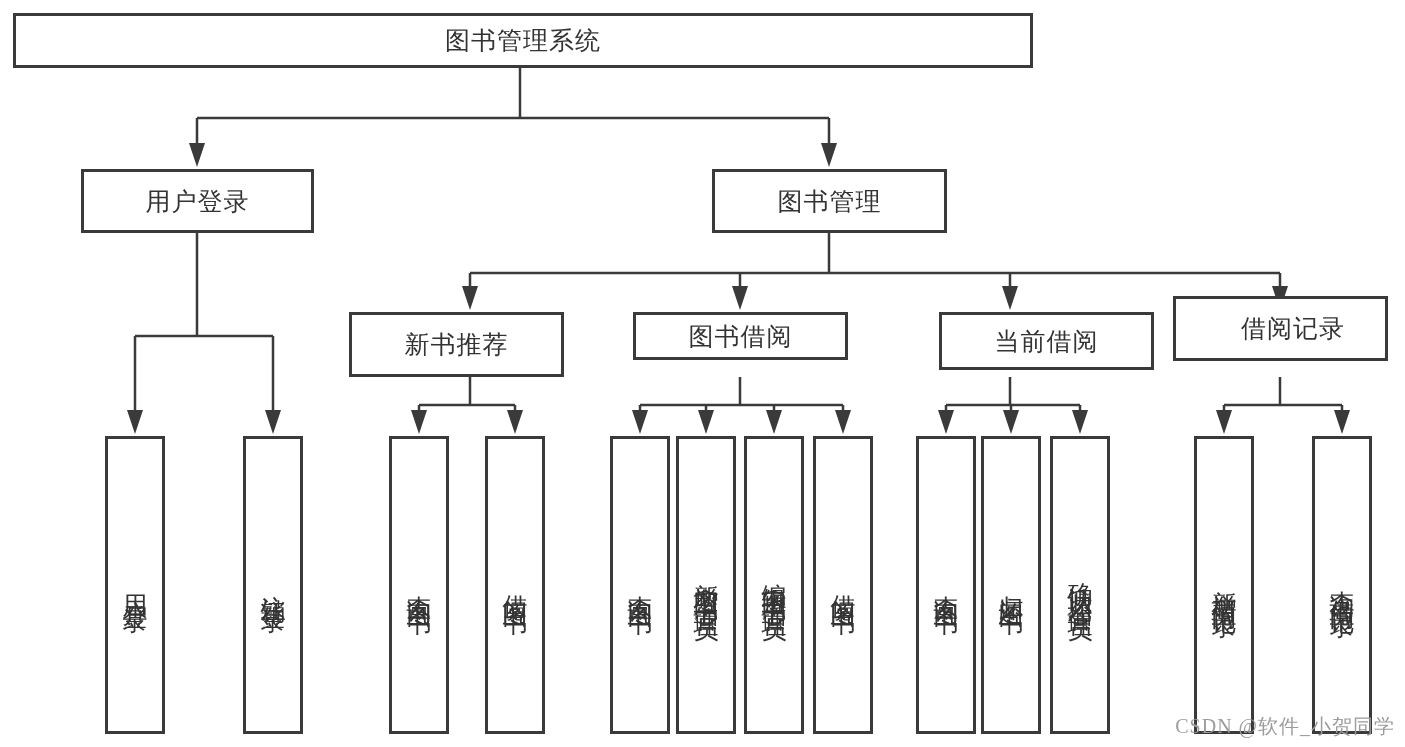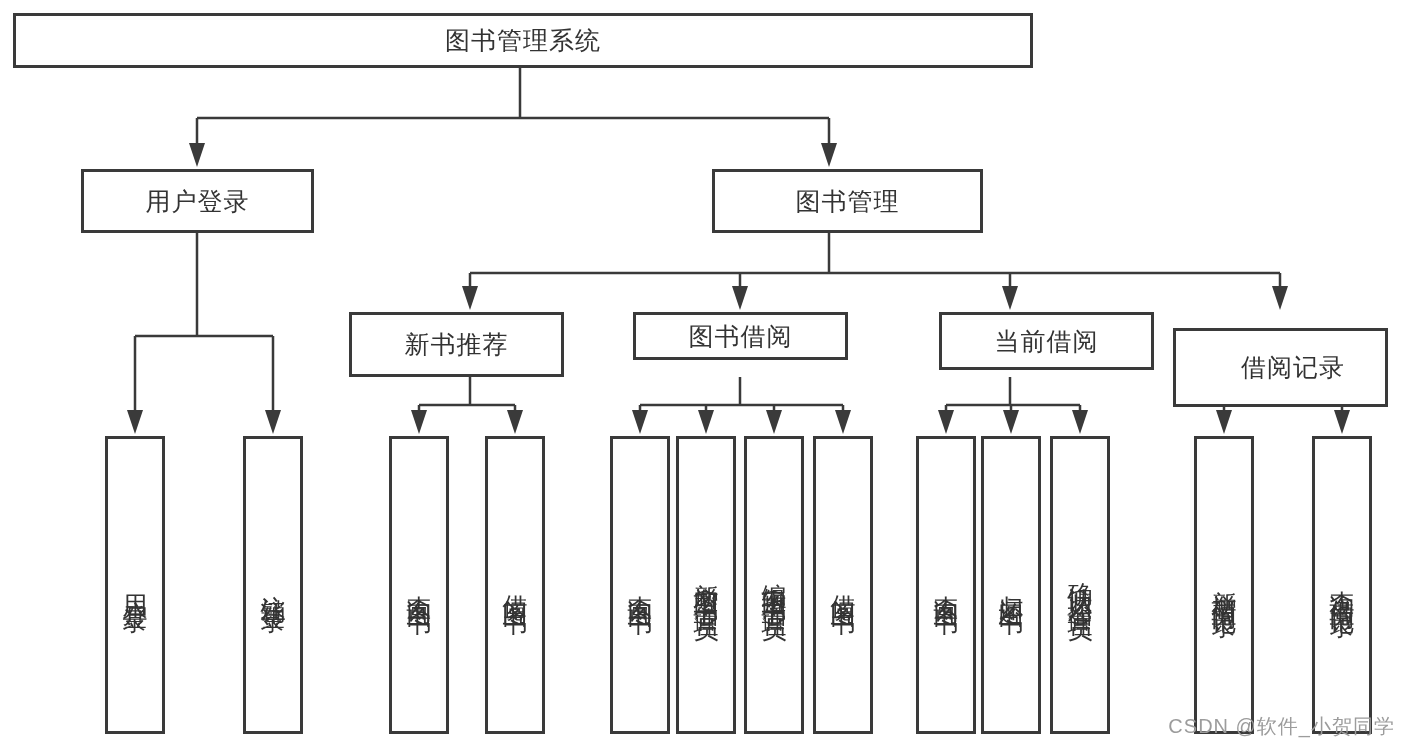--- a/index.html
+++ b/index.html
@@ -47,20 +47,21 @@
   }
   .watermark {
     position: absolute;
     right: 10px;
     bottom: 7px;
     font-size: 20px;
     color: #9c9c9c;
     letter-spacing: 1px;
     z-index: 3;
     white-space: nowrap;
+    font-family: Liberation Serif, serif;
   }
 </style>
 </head>
 <body>
 
 <div class="stage">
 
   <svg class="connectors" width="1405" height="747" viewBox="0 0 1405 747">
     <g stroke="#3a3a3a" stroke-width="2.5" fill="none">
       <path d="M520 68 V118 M197 118 H829 M197 118 V160 M829 118 V160"></path>
@@ -94,34 +95,34 @@
     </g>
   </svg>
 
   <div class="box" style="left:13px; top:13px; width:1020px; height:55px;">
     <span class="h-label">图书管理系统</span>
   </div>
 
   <div class="box" style="left:81px; top:169px; width:233px; height:64px;">
     <span class="h-label">用户登录</span>
   </div>
-  <div class="box" style="left:712px; top:169px; width:271px; height:64px;">
+  <div class="box" style="left:712px; top:169px; width:235px; height:64px;">
     <span class="h-label">图书管理</span>
   </div>
 
   <div class="box" style="left:349px; top:312px; width:215px; height:65px;">
     <span class="h-label">新书推荐</span>
   </div>
   <div class="box" style="left:633px; top:312px; width:215px; height:48px;">
     <span class="h-label">图书借阅</span>
   </div>
   <div class="box" style="left:903px; top:312px; width:215px; height:58px;margin-left:36px;">
     <span class="h-label">当前借阅</span>
   </div>
-  <div class="box" style="left:1173px; top:328px; width:215px; height:79px;padding-left:25px;">
+  <div class="box" style="left:1173px; top:296px; width:215px; height:65px;padding-left:25px;">
     <span class="h-label">借阅记录</span>
   </div>
 
   <div class="box" style="left:105px; top:436px; width:60px; height:298px;">
     <span class="v-label">用户登录</span>
   </div>
   <div class="box" style="left:243px; top:436px; width:60px; height:298px;">
     <span class="v-label">注销登录</span>
   </div>
 

